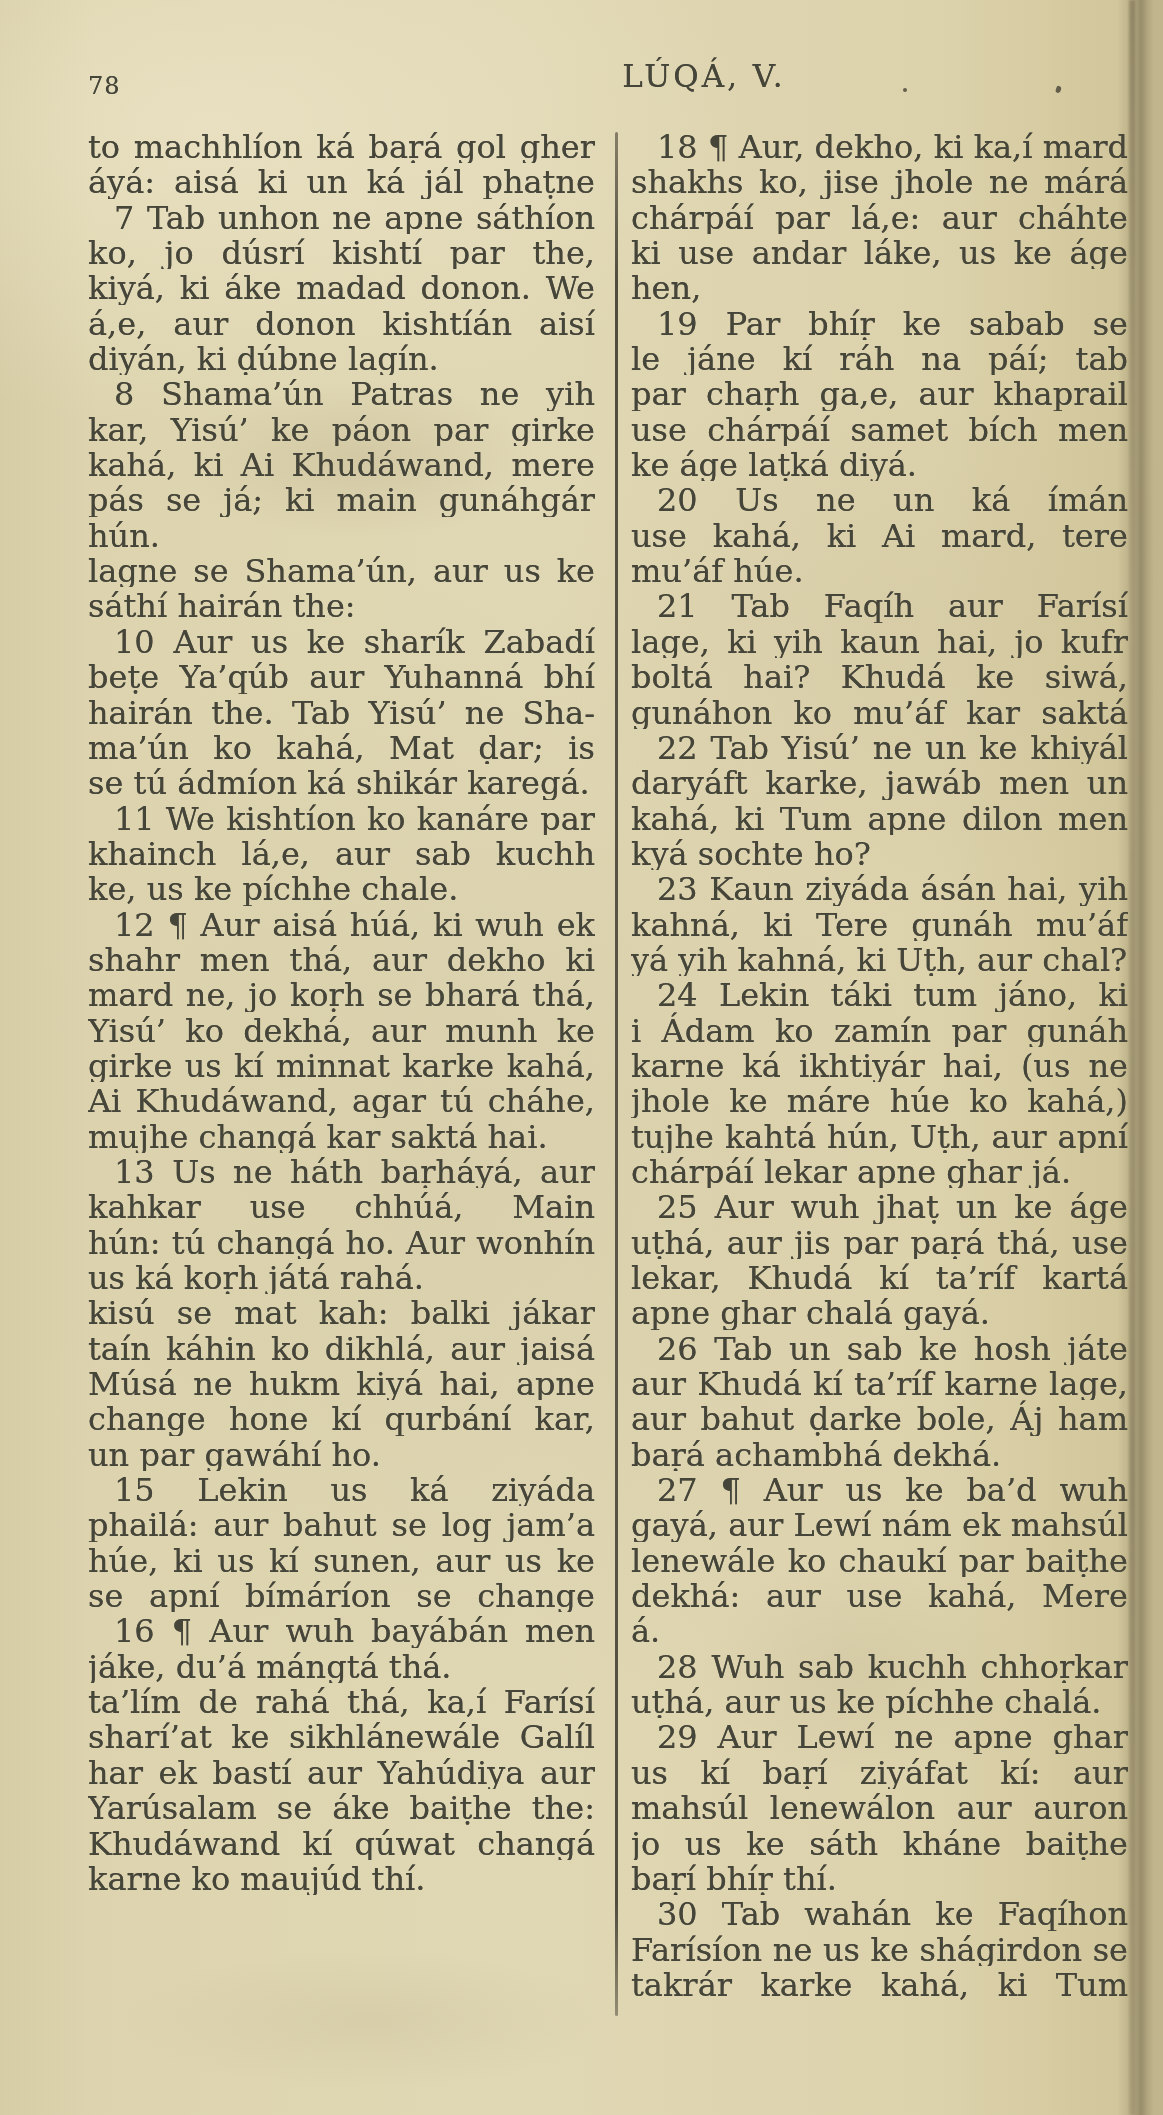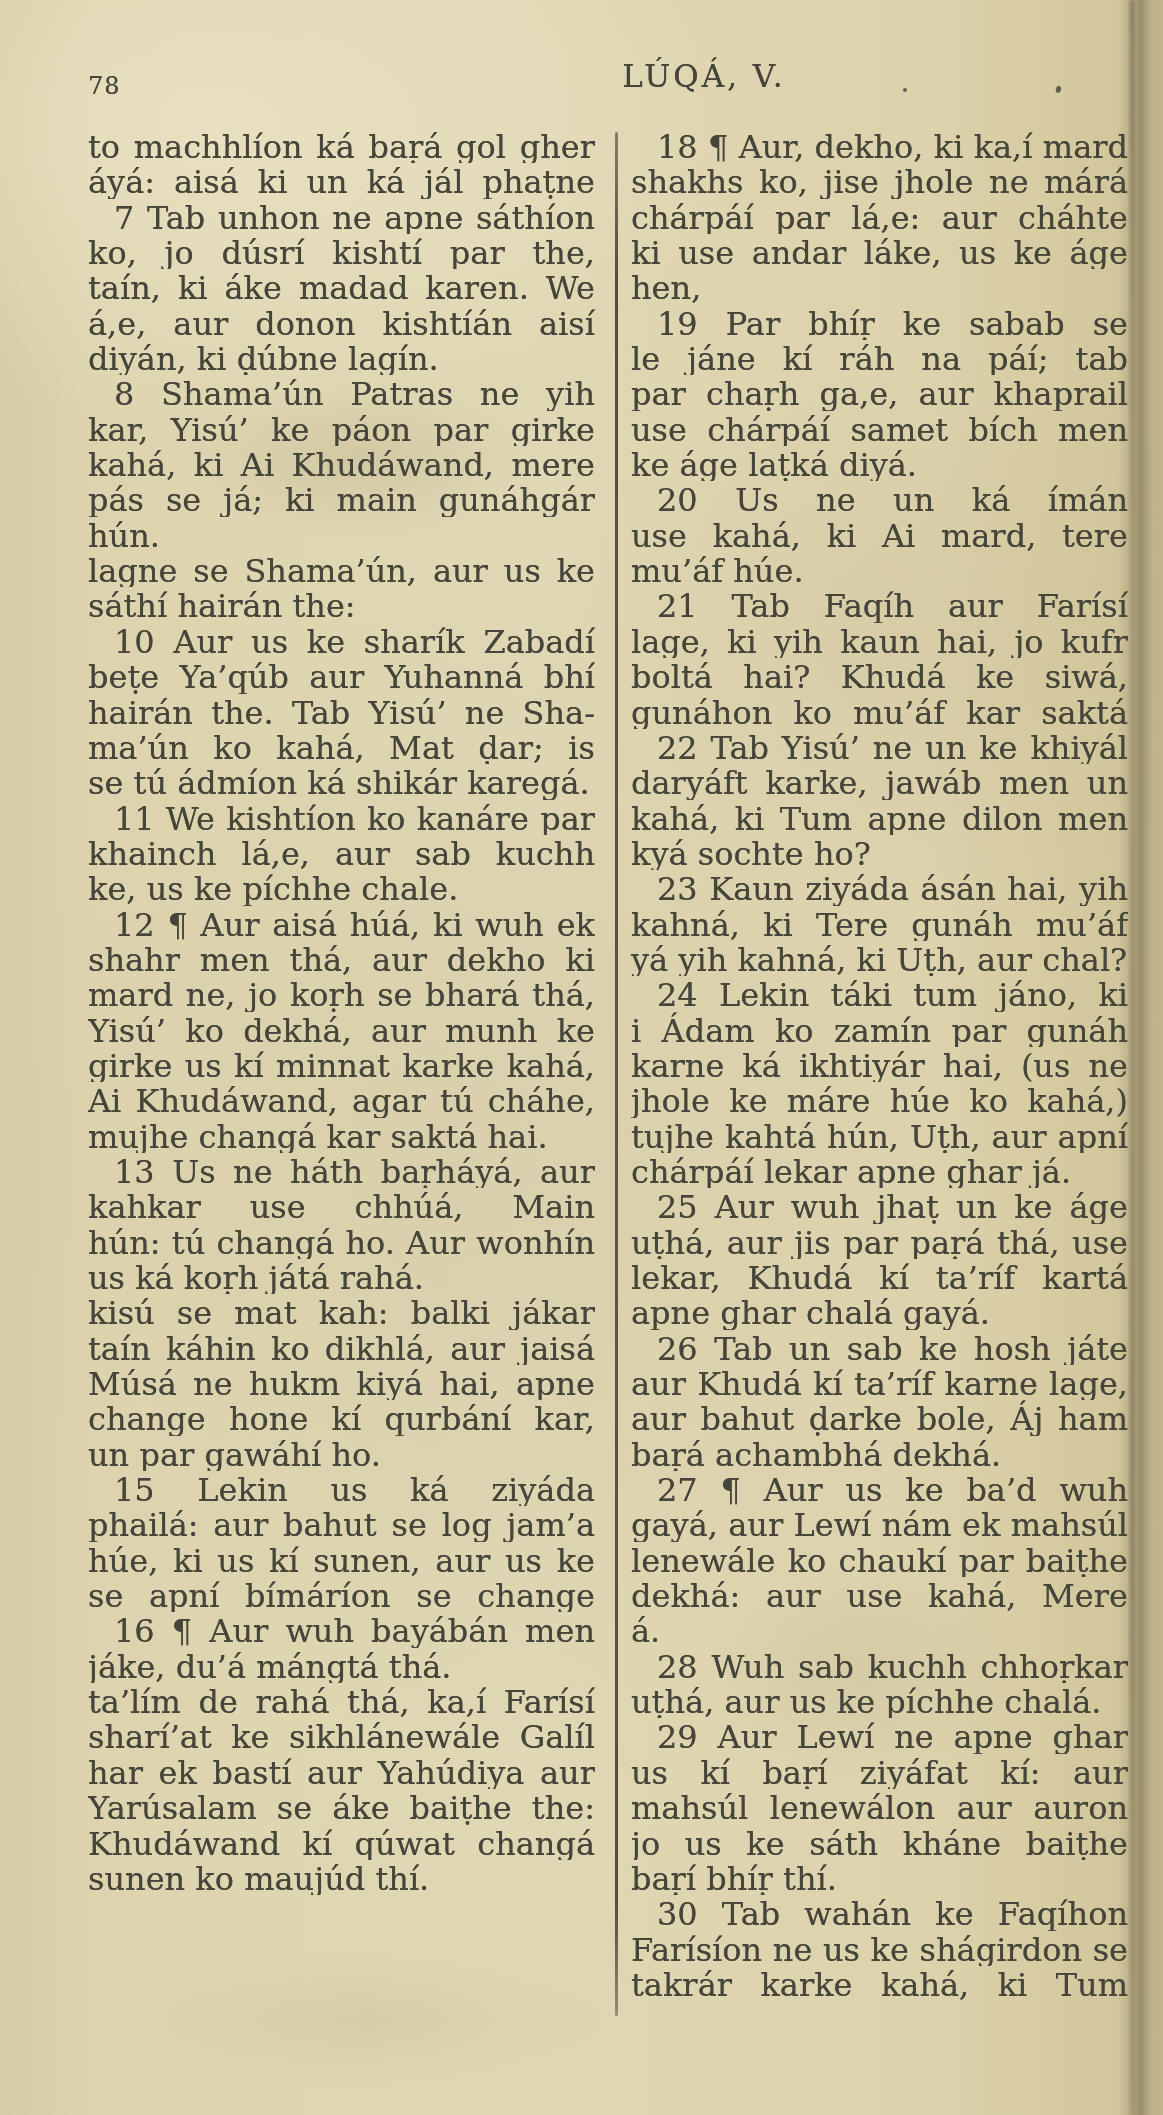--- a/index.html
+++ b/index.html
@@ -85,21 +85,21 @@
   <div class="page-title">LÚQÁ, V.</div>
 
   <div class="speck s1"></div>
   <div class="speck s2"></div>
 
   <div class="column left">
       <div class="line">to machhlíon̲ ká baṛá gol gher</div>
       <div class="line end">áyá: aisá ki un̲ ká jál phaṭne lagá.</div>
       <div class="line indent">7 Tab unhon̲ ne apne sáthíon̲</div>
       <div class="line">ko, jo dúsrí kishtí par the, ishára</div>
-      <div class="line">taín, ki áke madad karen̲. We</div>
+      <div class="line">kiyá, ki áke madad donon̲. We</div>
       <div class="line">á,e, aur donon̲ kishtíán̲ aisí bhar</div>
       <div class="line end">diyán̲, ki ḍúbne lagín̲.</div>
       <div class="line indent">8 Shama’ún Patras ne yih dekh-</div>
       <div class="line">kar, Yisú’ ke páon̲ par girke</div>
       <div class="line">kahá, ki Ai Khudáwand, mere</div>
       <div class="line">pás se já; ki main̲ gunáhgár</div>
       <div class="line end">hún̲.</div>
       <div class="line">lagne se Shama’ún, aur us ke sab</div>
       <div class="line end">sáthí hairán the:</div>
       <div class="line indent">10 Aur us ke sharík Zabadí ke</div>
@@ -130,21 +130,21 @@
       <div class="line">phailá: aur bahut se log jam’a</div>
       <div class="line">húe, ki us kí sunen̲, aur us ke háth</div>
       <div class="line end">se apní bímáríon̲ se change hon̲.</div>
       <div class="line indent">16 ¶ Aur wuh bayábán men̲ alag</div>
       <div class="line end">jáke, du’á mángtá thá.</div>
       <div class="line">ta’lím de rahá thá, ka,í Farísí aur</div>
       <div class="line">sharí’at ke sikhlánewále Galíl kí</div>
       <div class="line">har ek bastí aur Yahúdiya aur</div>
       <div class="line">Yarúsalam se áke baiṭhe the: aur</div>
       <div class="line">Khudáwand kí qúwat changá</div>
-      <div class="line end">sunen ko maujúd thí.</div>
+      <div class="line end">karne ko maujúd thí.</div>
     </div>
   <div class="divider"></div>
   <div class="column right">
       <div class="line indent">18 ¶ Aur, dekho, ki ka,í mard ek</div>
       <div class="line">shakhs ko, jise jhole ne márá thá,</div>
       <div class="line">chárpáí par lá,e: aur cháhte the,</div>
       <div class="line">ki use andar láke, us ke áge rak-</div>
       <div class="line end">hen̲,</div>
       <div class="line indent">19 Par bhíṛ ke sabab se andar</div>
       <div class="line">le jáne kí ráh na páí; tab koṭhe</div>

